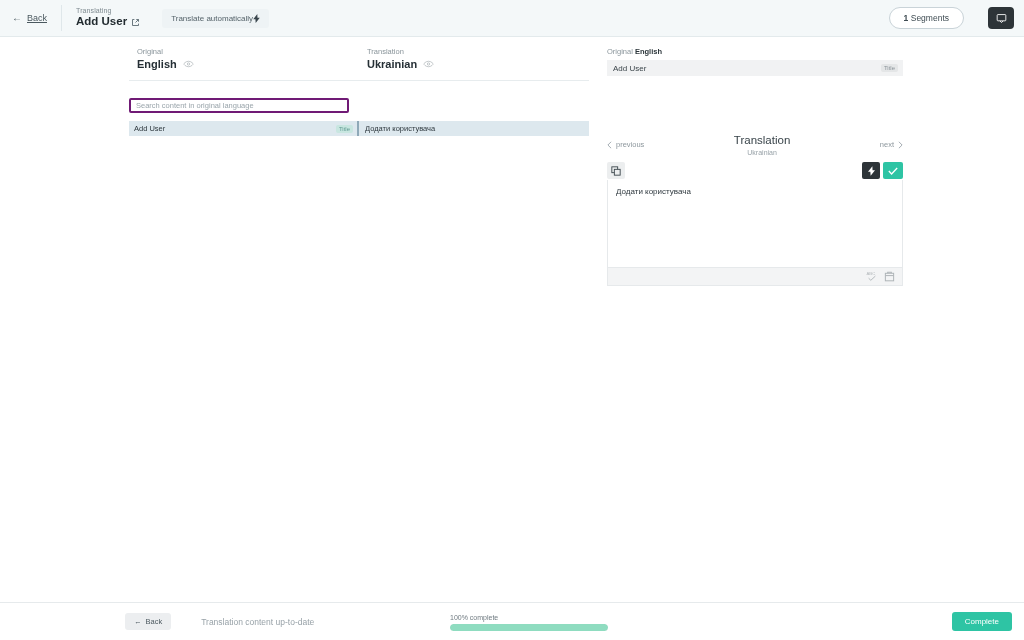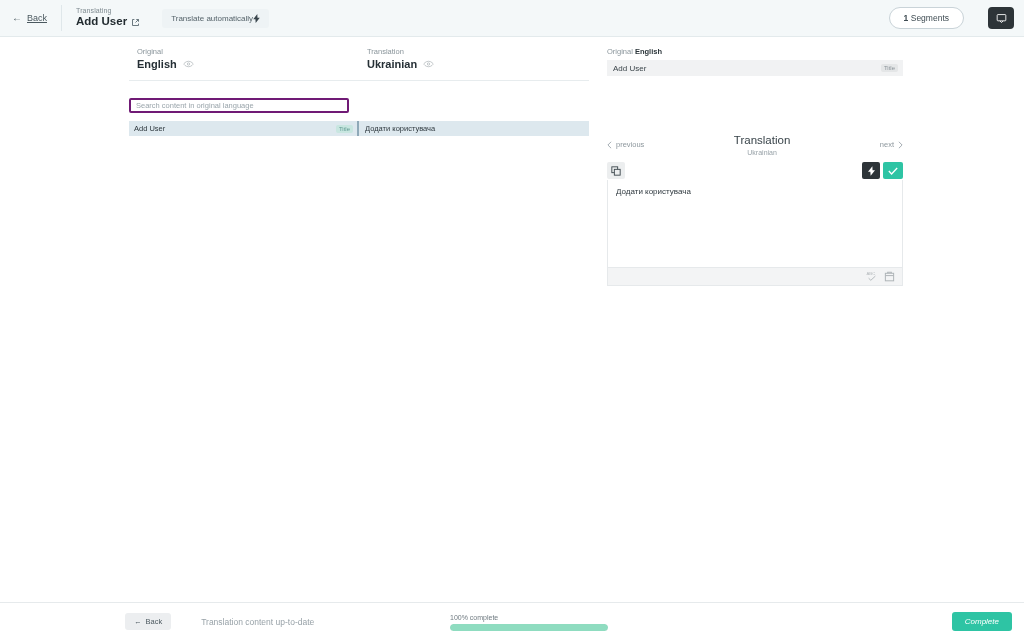--- a/index.html
+++ b/index.html
@@ -153,21 +153,21 @@
     font-size: 7.5px; color: #4d5a61; display: flex; align-items: center; gap: 4px;
     cursor: pointer;
   }
   .tm-status { margin-left: 30px; font-size: 8.5px; color: #98a2a8; }
   .progress-wrap { position: absolute; left: 450px; top: 11px; width: 158px; }
   .progress-label { font-size: 7px; color: #6f7a80; margin-bottom: 3px; }
   .progress-track { height: 7px; border-radius: 6px; background: #eceeef; overflow: hidden; }
   .progress-fill { height: 100%; border-radius: 6px; background: #8fdcc0; }
   .btn-complete {
     margin-left: auto; background: #2ec4a4; color: #fff;
-    font-size: 8px; padding: 5px 13px; border-radius: 3px; cursor: pointer; font-style: italic;
+    font-size: 8px; padding: 5px 13px; border-radius: 3px; cursor: pointer;
   }
   svg { display: block; }
 </style>
 </head>
 <body>
 
 <div class="app">
 
   <div class="topbar">
 

